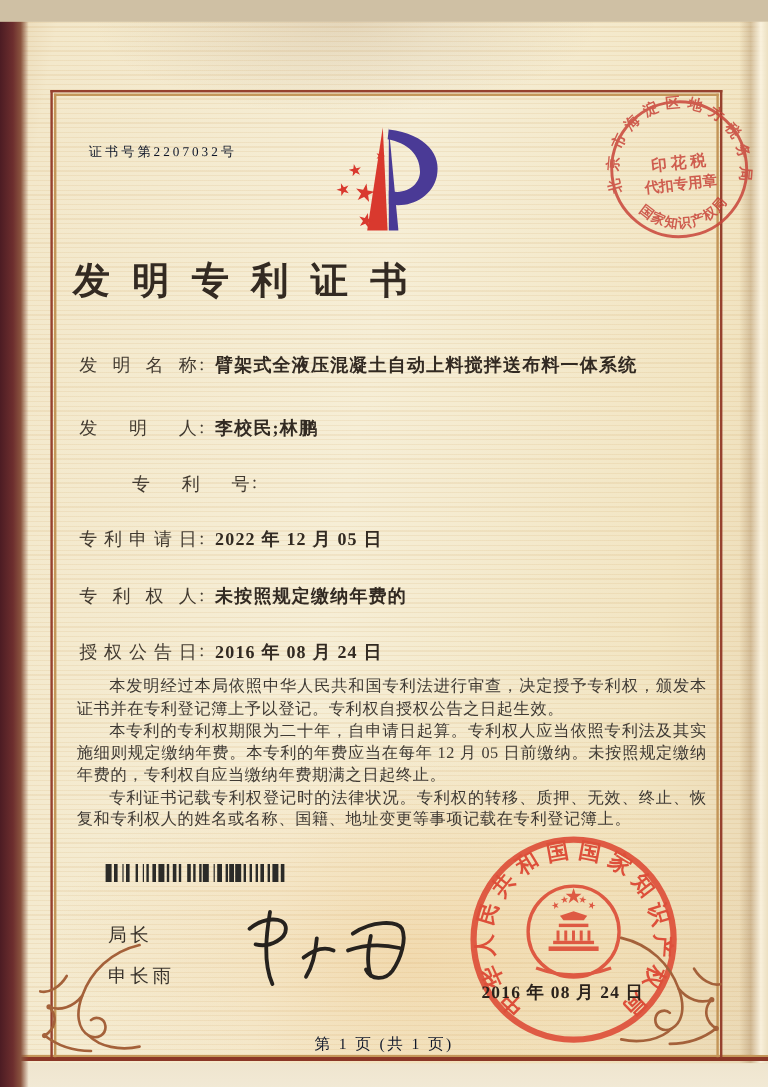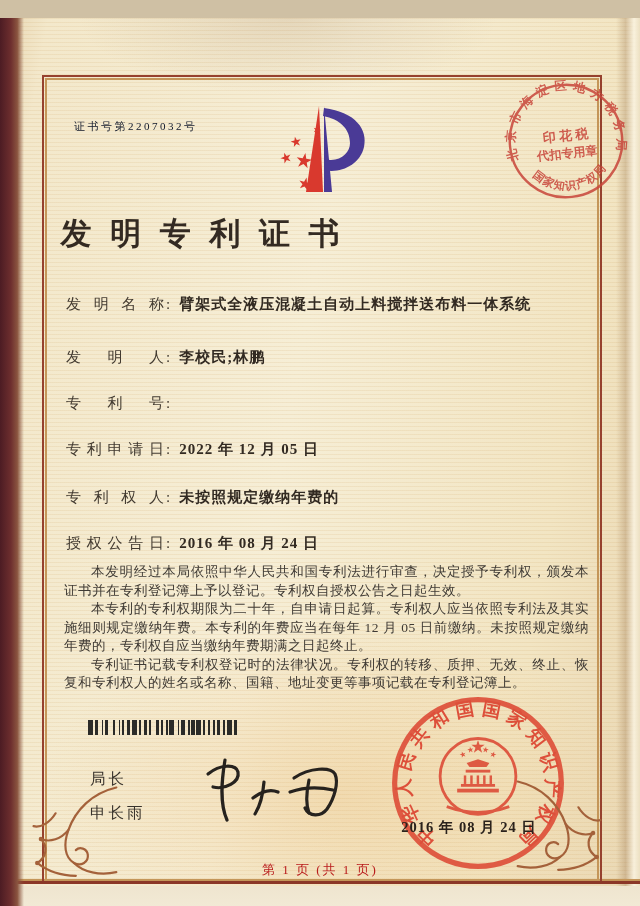--- a/index.html
+++ b/index.html
@@ -42,21 +42,21 @@
   .director .nm{margin-top:13px;}
   .sig{position:absolute;left:192px;top:736px;}
   .seal{position:absolute;left:388px;top:675px;}
   .seal-date{position:absolute;left:383px;top:800px;width:172px;text-align:center;
     font-size:14.5px;font-weight:bold;color:#2a221c;letter-spacing:1px;}
   .stamp{position:absolute;left:503px;top:60px;}
   .flourish{position:absolute;}
   .fl-left{left:28px;top:766px;}
   .fl-right{left:514px;top:760px;transform:scaleX(-1);}
   .footer{position:absolute;left:170px;top:843px;width:300px;text-align:center;
-    font-size:13px;color:#b91c1c;letter-spacing:2px;}
+    font-size:13px;color:#0f172a;letter-spacing:2px;}
   svg text{font-family:"Liberation Serif","DejaVu Serif",serif;}
 </style>
 </head>
 <body>
 
 
 
 <svg width="0" height="0" aria-hidden="true">
     <defs>
   <path id="star5" d="M0,-1 L0.2245,-0.309 L0.951,-0.309 L0.363,0.118 L0.588,0.809 L0,0.382 L-0.588,0.809 L-0.363,0.118 L-0.951,-0.309 L-0.2245,-0.309 Z"></path>
@@ -91,21 +91,21 @@
   <div class="row" style="top:277px;">
     <span class="lbl">发 明 名 称</span>
       <span class="col">:</span>
     <span class="val">臂架式全液压混凝土自动上料搅拌送布料一体系统</span>
   </div>
   <div class="row" style="top:330px;">
     <span class="lbl">发 明 人</span>
       <span class="col">:</span>
     <span class="val">李校民;林鹏</span>
   </div>
-  <div class="row" style="top:376px;">
+  <div class="row" style="top:376px;margin-left:44px;">
     <span class="lbl">专 利 号</span>
       <span class="col">:</span>
   </div>
   <div class="row" style="top:422px;">
     <span class="lbl">专利申请日</span>
       <span class="col">:</span>
     <span class="val">2022 年 12 月 05 日</span>
   </div>
   <div class="row" style="top:470px;">
     <span class="lbl">专 利 权 人</span>

